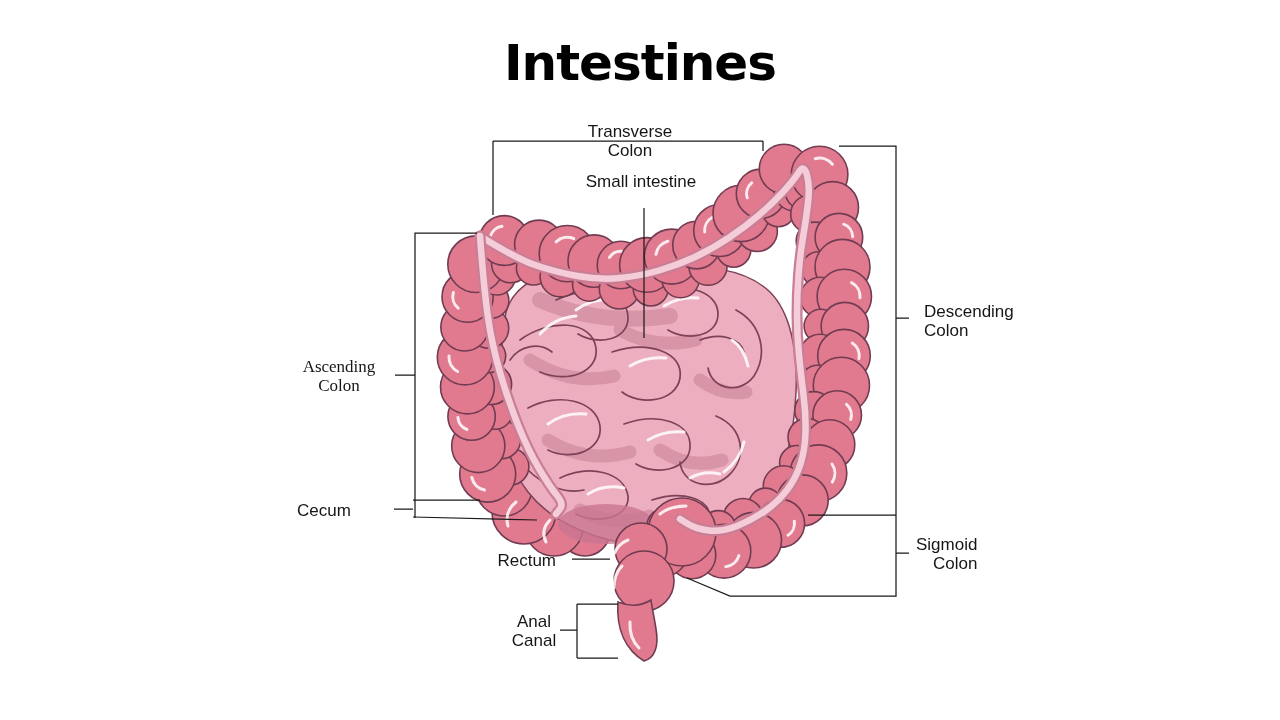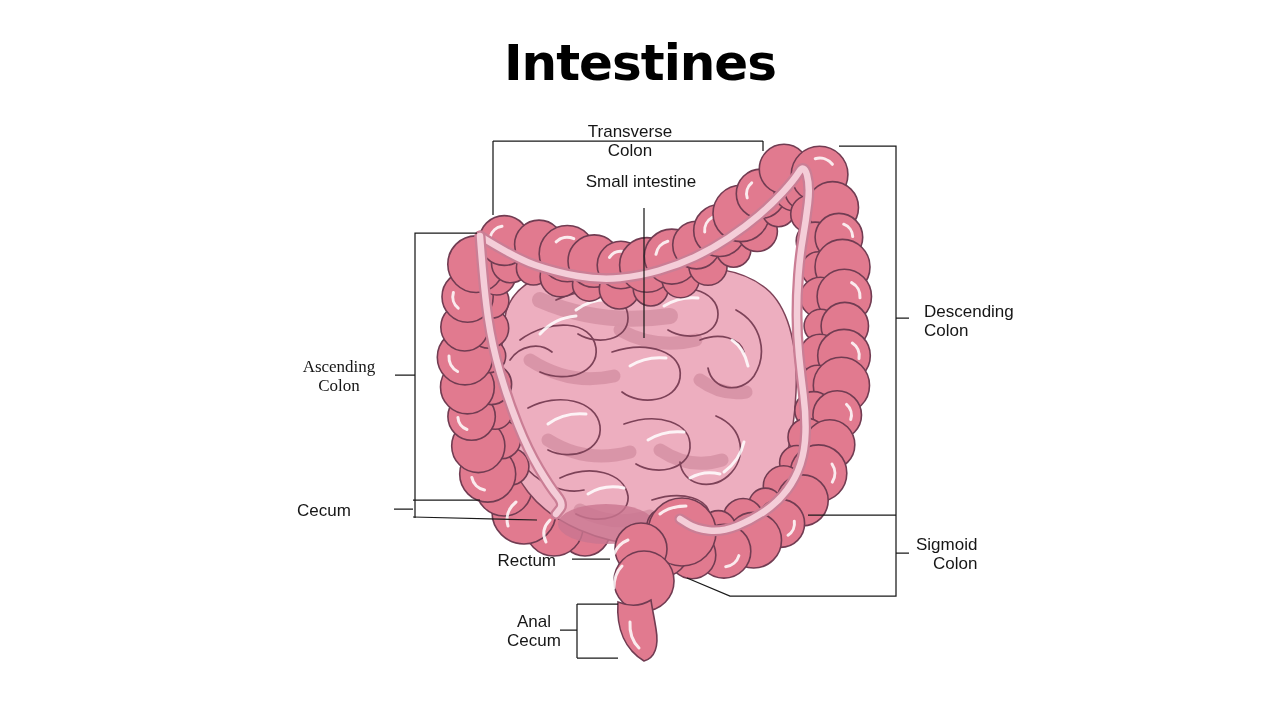--- a/index.html
+++ b/index.html
@@ -220,16 +220,16 @@
   <div class="lbl lbl-transverse">Transverse
 Colon</div>
   <div class="lbl lbl-small-intestine">Small intestine</div>
   <div class="lbl lbl-descending">Descending
 Colon</div>
   <div class="lbl lbl-ascending">Ascending
 Colon</div>
   <div class="lbl lbl-cecum">Cecum</div>
   <div class="lbl lbl-rectum">Rectum</div>
   <div class="lbl lbl-anal">Anal
-Cecum</div>
+Canal</div>
   <div class="lbl lbl-sigmoid">Sigmoid
 Colon</div>
 </div>
 
 </body></html>

